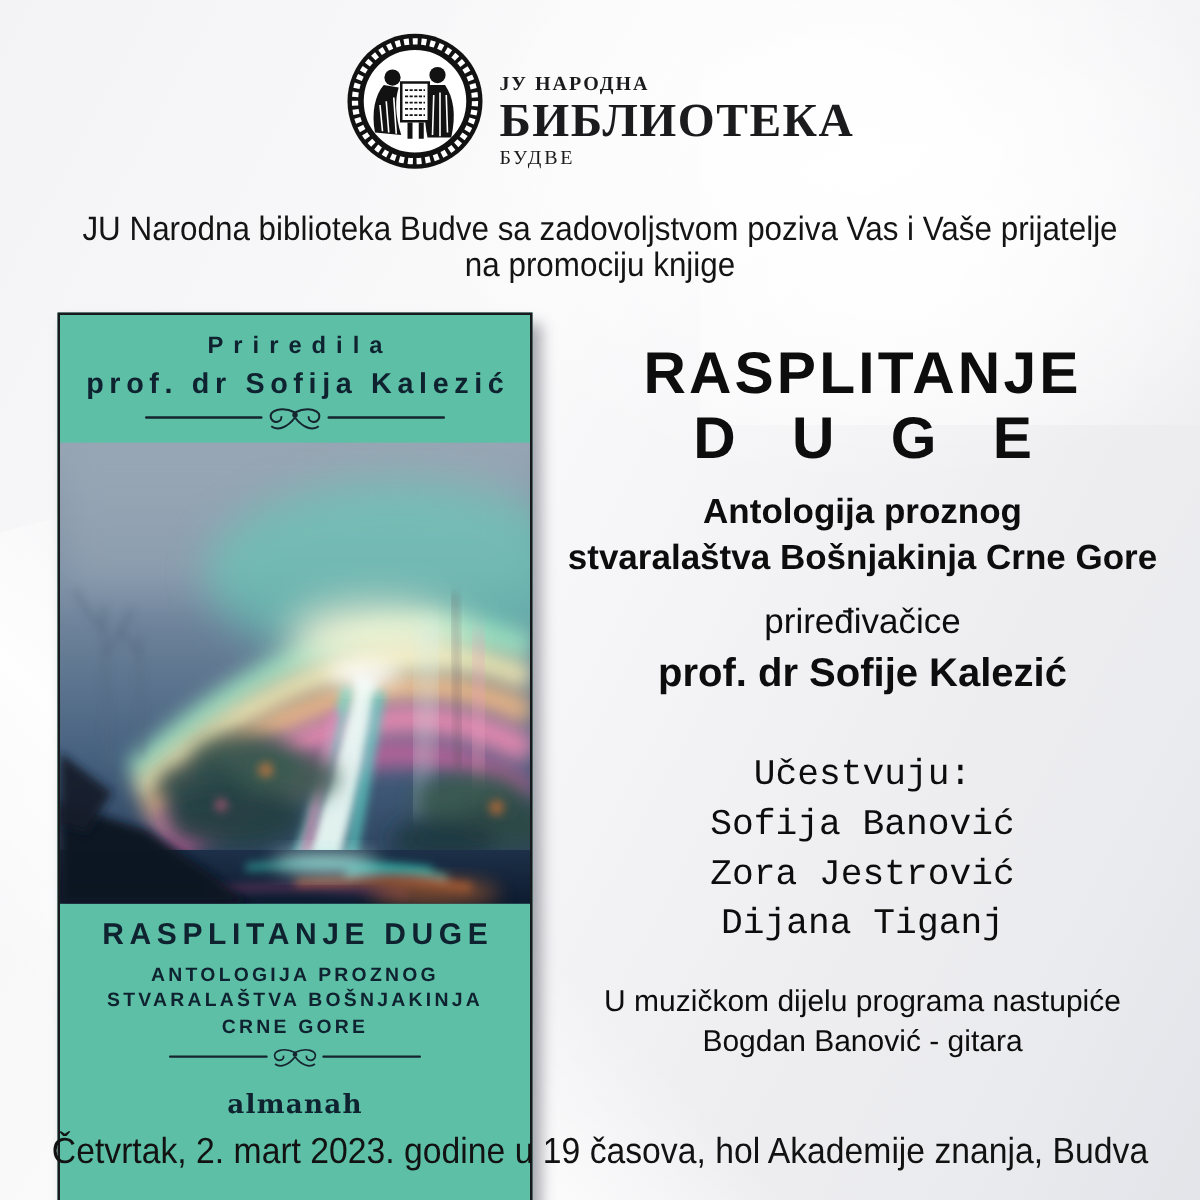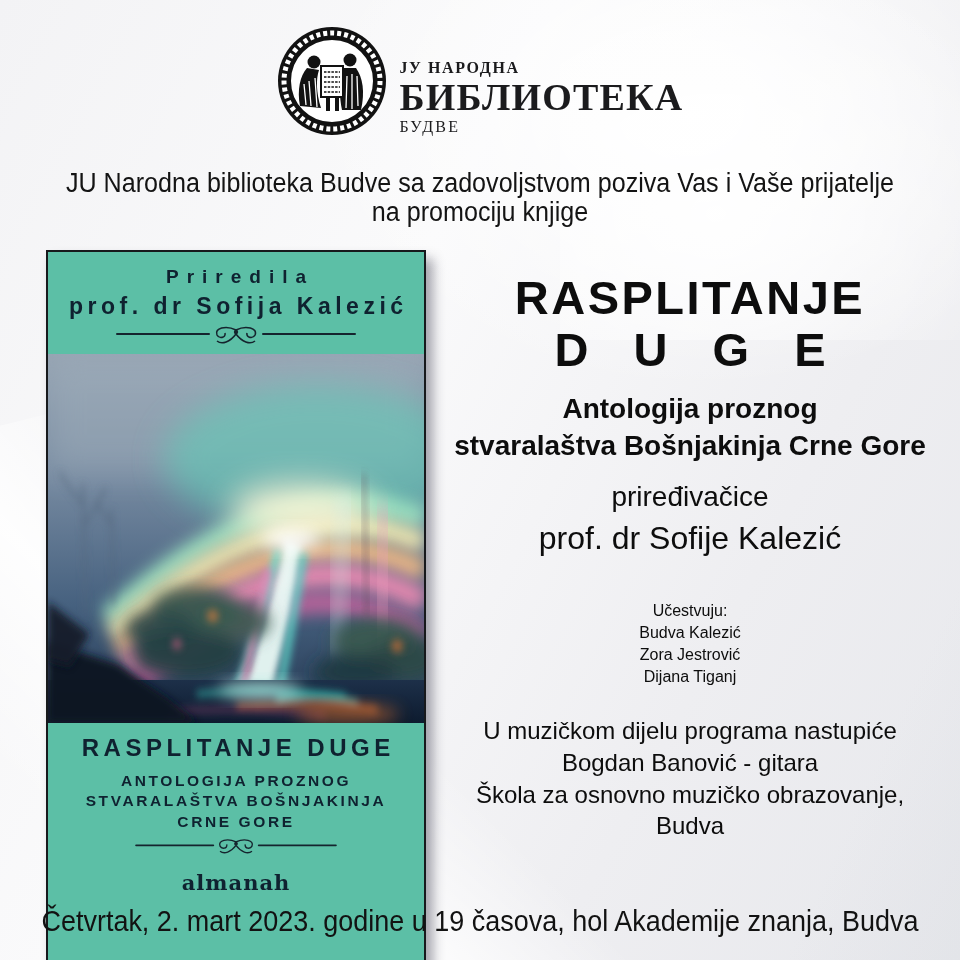--- a/index.html
+++ b/index.html
@@ -61,22 +61,22 @@
   .book-title { margin-top:11px; font-size:24px; font-weight:800; letter-spacing:4.5px; text-indent:4.5px; }
   .book-sub   { margin-top:9px;  font-size:15.5px; font-weight:bold; letter-spacing:2.6px; line-height:1.32; }
   .book-publisher { margin-top:13px; font-family:"DejaVu Serif", serif; font-weight:bold; font-size:21px; letter-spacing:1px; }
 
   
   .details { position:absolute; left:442px; top:262px; width:496px; text-align:center; color:#0d0d0d;margin-top:12px; }
   .d-title1 { font-size:47px; font-weight:800; letter-spacing:2.5px; line-height:1.0; }
   .d-title2 { font-size:47px; font-weight:800; letter-spacing:16px; text-indent:16px; line-height:1.22; }
   .d-sub    { margin-top:13px; font-size:28px; font-weight:bold; line-height:1.3; }
   .d-role   { margin-top:17px; font-size:28px; }
-  .d-editor { margin-top:7px;  font-size:32px; font-weight:normal; }
-  .d-participants { margin-top:43px; font-size:16px; line-height:1.37; }
+  .d-editor { margin-top:7px;  font-size:32px; font-weight:bold; }
+  .d-participants { margin-top:43px; font-size:29px; line-height:1.37;font-family:Liberation Mono, monospace; }
   .d-music  { margin-top:27px; font-size:24px; line-height:1.33; }
   .bold { font-weight:normal; }
 
   .footer {
     position:absolute; top:905px; left:0; width:960px;
     text-align:center; font-size:29px; color:#121212;
     transform:scaleX(.93); transform-origin:center;
   }
 </style>
 </head>
@@ -238,25 +238,24 @@
   <div class="d-title2">D U G E</div>
   <div class="d-sub">
     <div>Antologija proznog</div>
     <div>stvaralaštva Bošnjakinja Crne Gore</div>
   </div>
   <div class="d-role">priređivačice</div>
   <div class="d-editor">prof. dr Sofije Kalezić</div>
 
   <div class="d-participants">
     <div>Učestvuju:</div>
-    <div>Budva Kalezić</div>
+    <div>Sofija Banović</div>
     <div>Zora Jestrović</div>
     <div>Dijana Tiganj</div>
   </div>
 
   <div class="d-music">
     <div>U muzičkom dijelu programa nastupiće</div>
     <div class="bold">Bogdan Banović - gitara</div>
-    <div>Škola za osnovno muzičko obrazovanje, Budva</div>
   </div>
 </div>
 
 <div class="footer">Četvrtak, 2. mart 2023. godine u 19 časova, hol Akademije znanja, Budva</div>
 
 </body></html>

